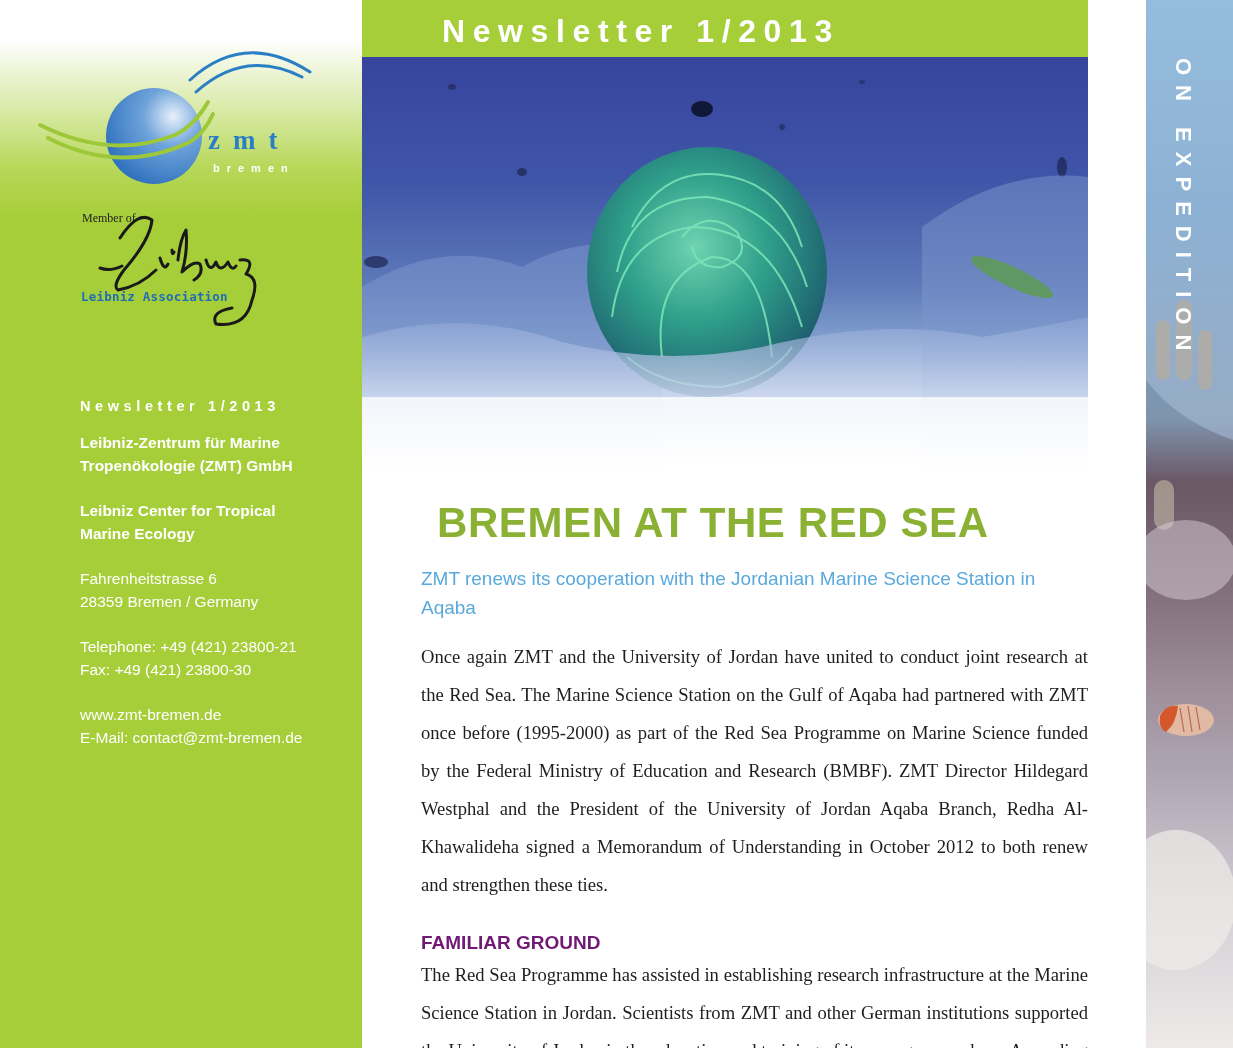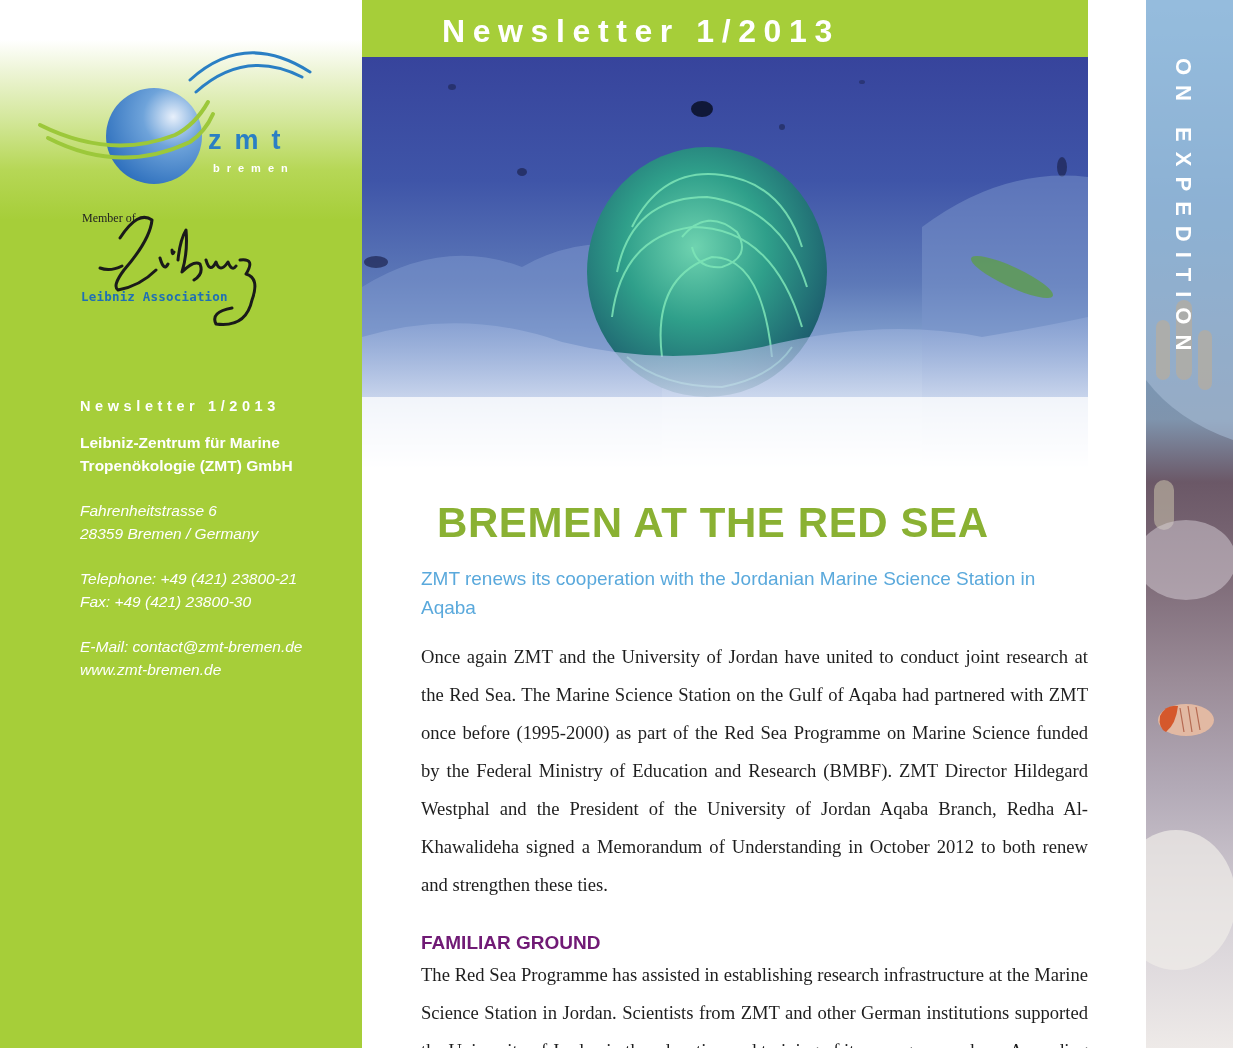--- a/index.html
+++ b/index.html
@@ -11,21 +11,21 @@
 
   
   .sidebar {
     position: absolute; left: 0; top: 0; width: 362px; height: 1048px;
     background: linear-gradient(to bottom, #ffffff 0px, #ffffff 40px, #eef5d8 70px, #d3e79a 120px, #b6d756 170px, #a6ce39 220px, #a6ce39 100%);
   }
   .logo { position: absolute; left: 30px; top: 30px; width: 290px; height: 160px; }
   .logo svg { display: block; }
   .logo-text {
     position: absolute; left: 178px; top: 95px;
-    color: #2a7fc4; font-weight: bold; font-size: 27px; letter-spacing: 13px;
+    color: #2a7fc4; font-weight: bold; font-size: 27px; letter-spacing: 13px; font-family: Liberation Serif, serif;
   }
   .logo-sub {
     position: absolute; left: 183px; top: 132px;
     color: #ffffff; font-weight: bold; font-size: 11px; letter-spacing: 7px;
   }
 
   .leibniz { position: absolute; left: 60px; top: 200px; width: 220px; height: 140px; }
   .member-of {
     position: absolute; left: 22px; top: 11px;
     font-family: "Liberation Serif", serif; font-size: 12px; color: #222;
@@ -36,21 +36,21 @@
     font-family: "DejaVu Sans Mono", monospace; font-size: 12.5px; color: #1f6fb5; font-weight: bold;
     letter-spacing: 0.2px;
     text-align: right;
   }
 
   .side-info { position: absolute; left: 80px; top: 398px; width: 275px; color: #ffffff; }
   .side-nl {
     font-weight: bold; font-size: 14.5px; letter-spacing: 4.6px; margin: 0 0 17px 0;
   }
   .side-org { font-weight: bold; font-size: 15.5px; line-height: 23px; margin: 0 0 22px 0; }
-  .side-plain { font-size: 15.5px; line-height: 23px; margin: 0 0 22px 0; font-style: italic; }
+  .side-plain { font-size: 15.5px; line-height: 23px; margin: 0 0 22px 0; }
   .side-plain div, .side-org div { white-space: nowrap; }
 
   
   .header {
     position: absolute; left: 362px; top: 0; width: 726px; height: 57px;
     background: #a6ce39;
   }
   .header-title {
     position: absolute; left: 80px; top: 13px;
     color: #ffffff; font-weight: bold; font-size: 32px; letter-spacing: 7.6px;
@@ -130,31 +130,35 @@
     </svg>
     <span class="leibniz-assoc">Leibniz Association</span>
   </div>
 
   <div class="side-info">
     <div class="side-nl">Newsletter 1/2013</div>
     <div class="side-org">
       <div>Leibniz-Zentrum für Marine</div>
       <div>Tropenökologie (ZMT) GmbH</div>
     </div>
+    <div class="side-org">
+      <div>Leibniz Center for Tropical</div>
+      <div>Marine Ecology</div>
+    </div>
     <div class="side-plain">
       <div>Fahrenheitstrasse 6</div>
       <div>28359 Bremen / Germany</div>
     </div>
     <div class="side-plain">
       <div>Telephone: +49 (421) 23800-21</div>
       <div>Fax: +49 (421) 23800-30</div>
     </div>
     <div class="side-plain">
+      <div>www.zmt-bremen.de</div>
       <div>E-Mail: contact@zmt-bremen.de</div>
-      <div>www.zmt-bremen.de</div>
     </div>
   </div>
 </aside>
 
 <header class="header">
   <span class="header-title">Newsletter 1/2013</span>
 </header>
 
 <div class="hero">
   <svg width="726" height="413" viewBox="0 0 726 413">

